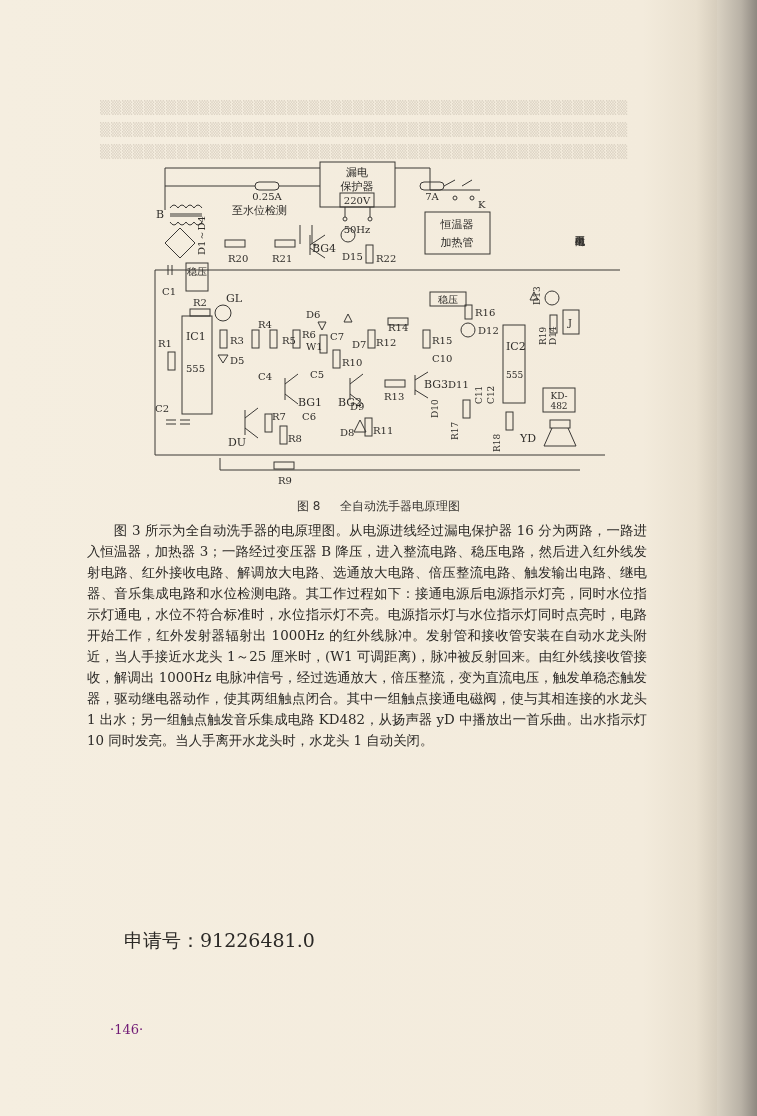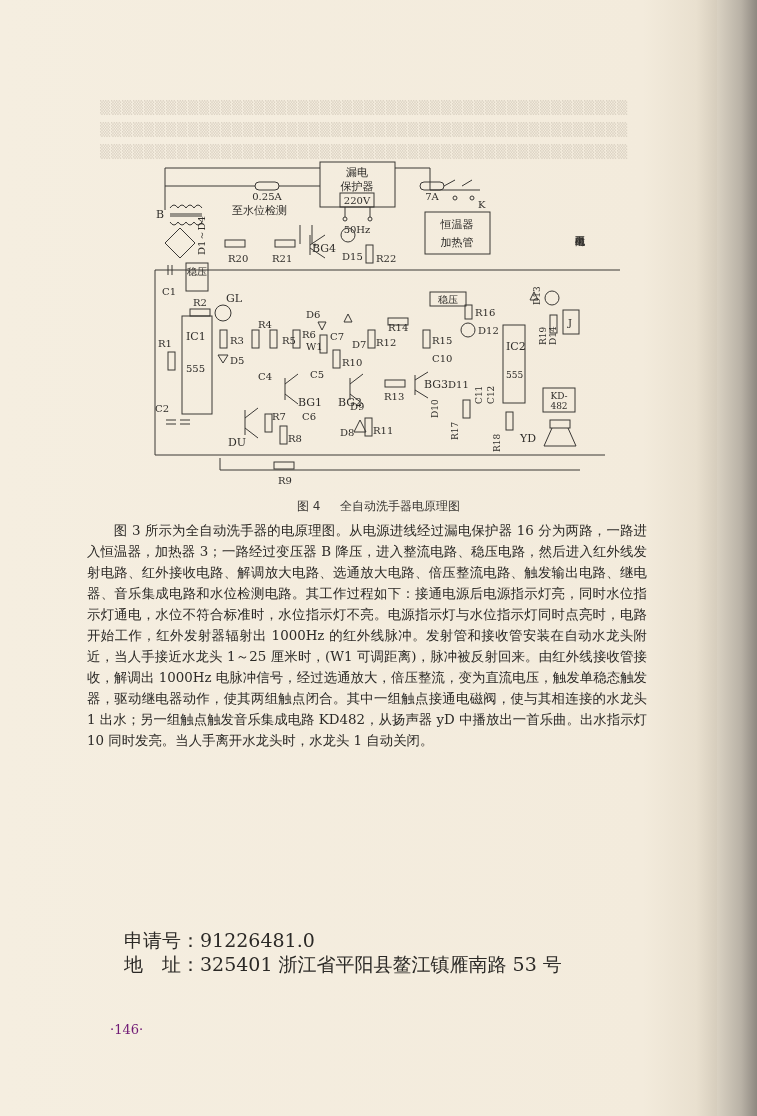--- a/index.html
+++ b/index.html
@@ -192,27 +192,26 @@
   <text x="559" y="409" font-size="9" text-anchor="middle" stroke="none">482</text>
   <rect x="550" y="420" width="20" height="8"></rect>
   <path d="M552 428 L544 446 H576 L568 428"></path>
   <text x="520" y="442" font-size="11" stroke="none">YD</text>
 
   <rect x="274" y="462" width="20" height="7"></rect>
     <text x="278" y="484" font-size="10" stroke="none">R9</text>
 </svg>
 
 <div class="caption">
-  <span>图 4</span>
+  <span>图 8</span>
   <span>　</span>
   <span>全自动洗手器电原理图</span>
 </div>
 
 <div class="body">
   <p>图 3 所示为全自动洗手器的电原理图。从电源进线经过漏电保护器 16 分为两路，一路进入恒温器，加热器 3；一路经过变压器 B 降压，进入整流电路、稳压电路，然后进入红外线发射电路、红外接收电路、解调放大电路、选通放大电路、倍压整流电路、触发输出电路、继电器、音乐集成电路和水位检测电路。其工作过程如下：接通电源后电源指示灯亮，同时水位指示灯通电，水位不符合标准时，水位指示灯不亮。电源指示灯与水位指示灯同时点亮时，电路开始工作，红外发射器辐射出 1000Hz 的红外线脉冲。发射管和接收管安装在自动水龙头附近，当人手接近水龙头 1～25 厘米时，(W1 可调距离)，脉冲被反射回来。由红外线接收管接收，解调出 1000Hz 电脉冲信号，经过选通放大，倍压整流，变为直流电压，触发单稳态触发器，驱动继电器动作，使其两组触点闭合。其中一组触点接通电磁阀，使与其相连接的水龙头 1 出水；另一组触点触发音乐集成电路 KD482，从扬声器 yD 中播放出一首乐曲。出水指示灯 10 同时发亮。当人手离开水龙头时，水龙头 1 自动关闭。</p>
 </div>
 
 <div class="meta">
   <div><span>申请号：</span><span>91226481.0</span></div>
-  <div><span>地　址：</span><span>325401 浙江省平阳县鳌江镇雁南路 53 号</span></div>
 </div>
 
 <div class="folio">·146·</div>
 
 </body></html>

